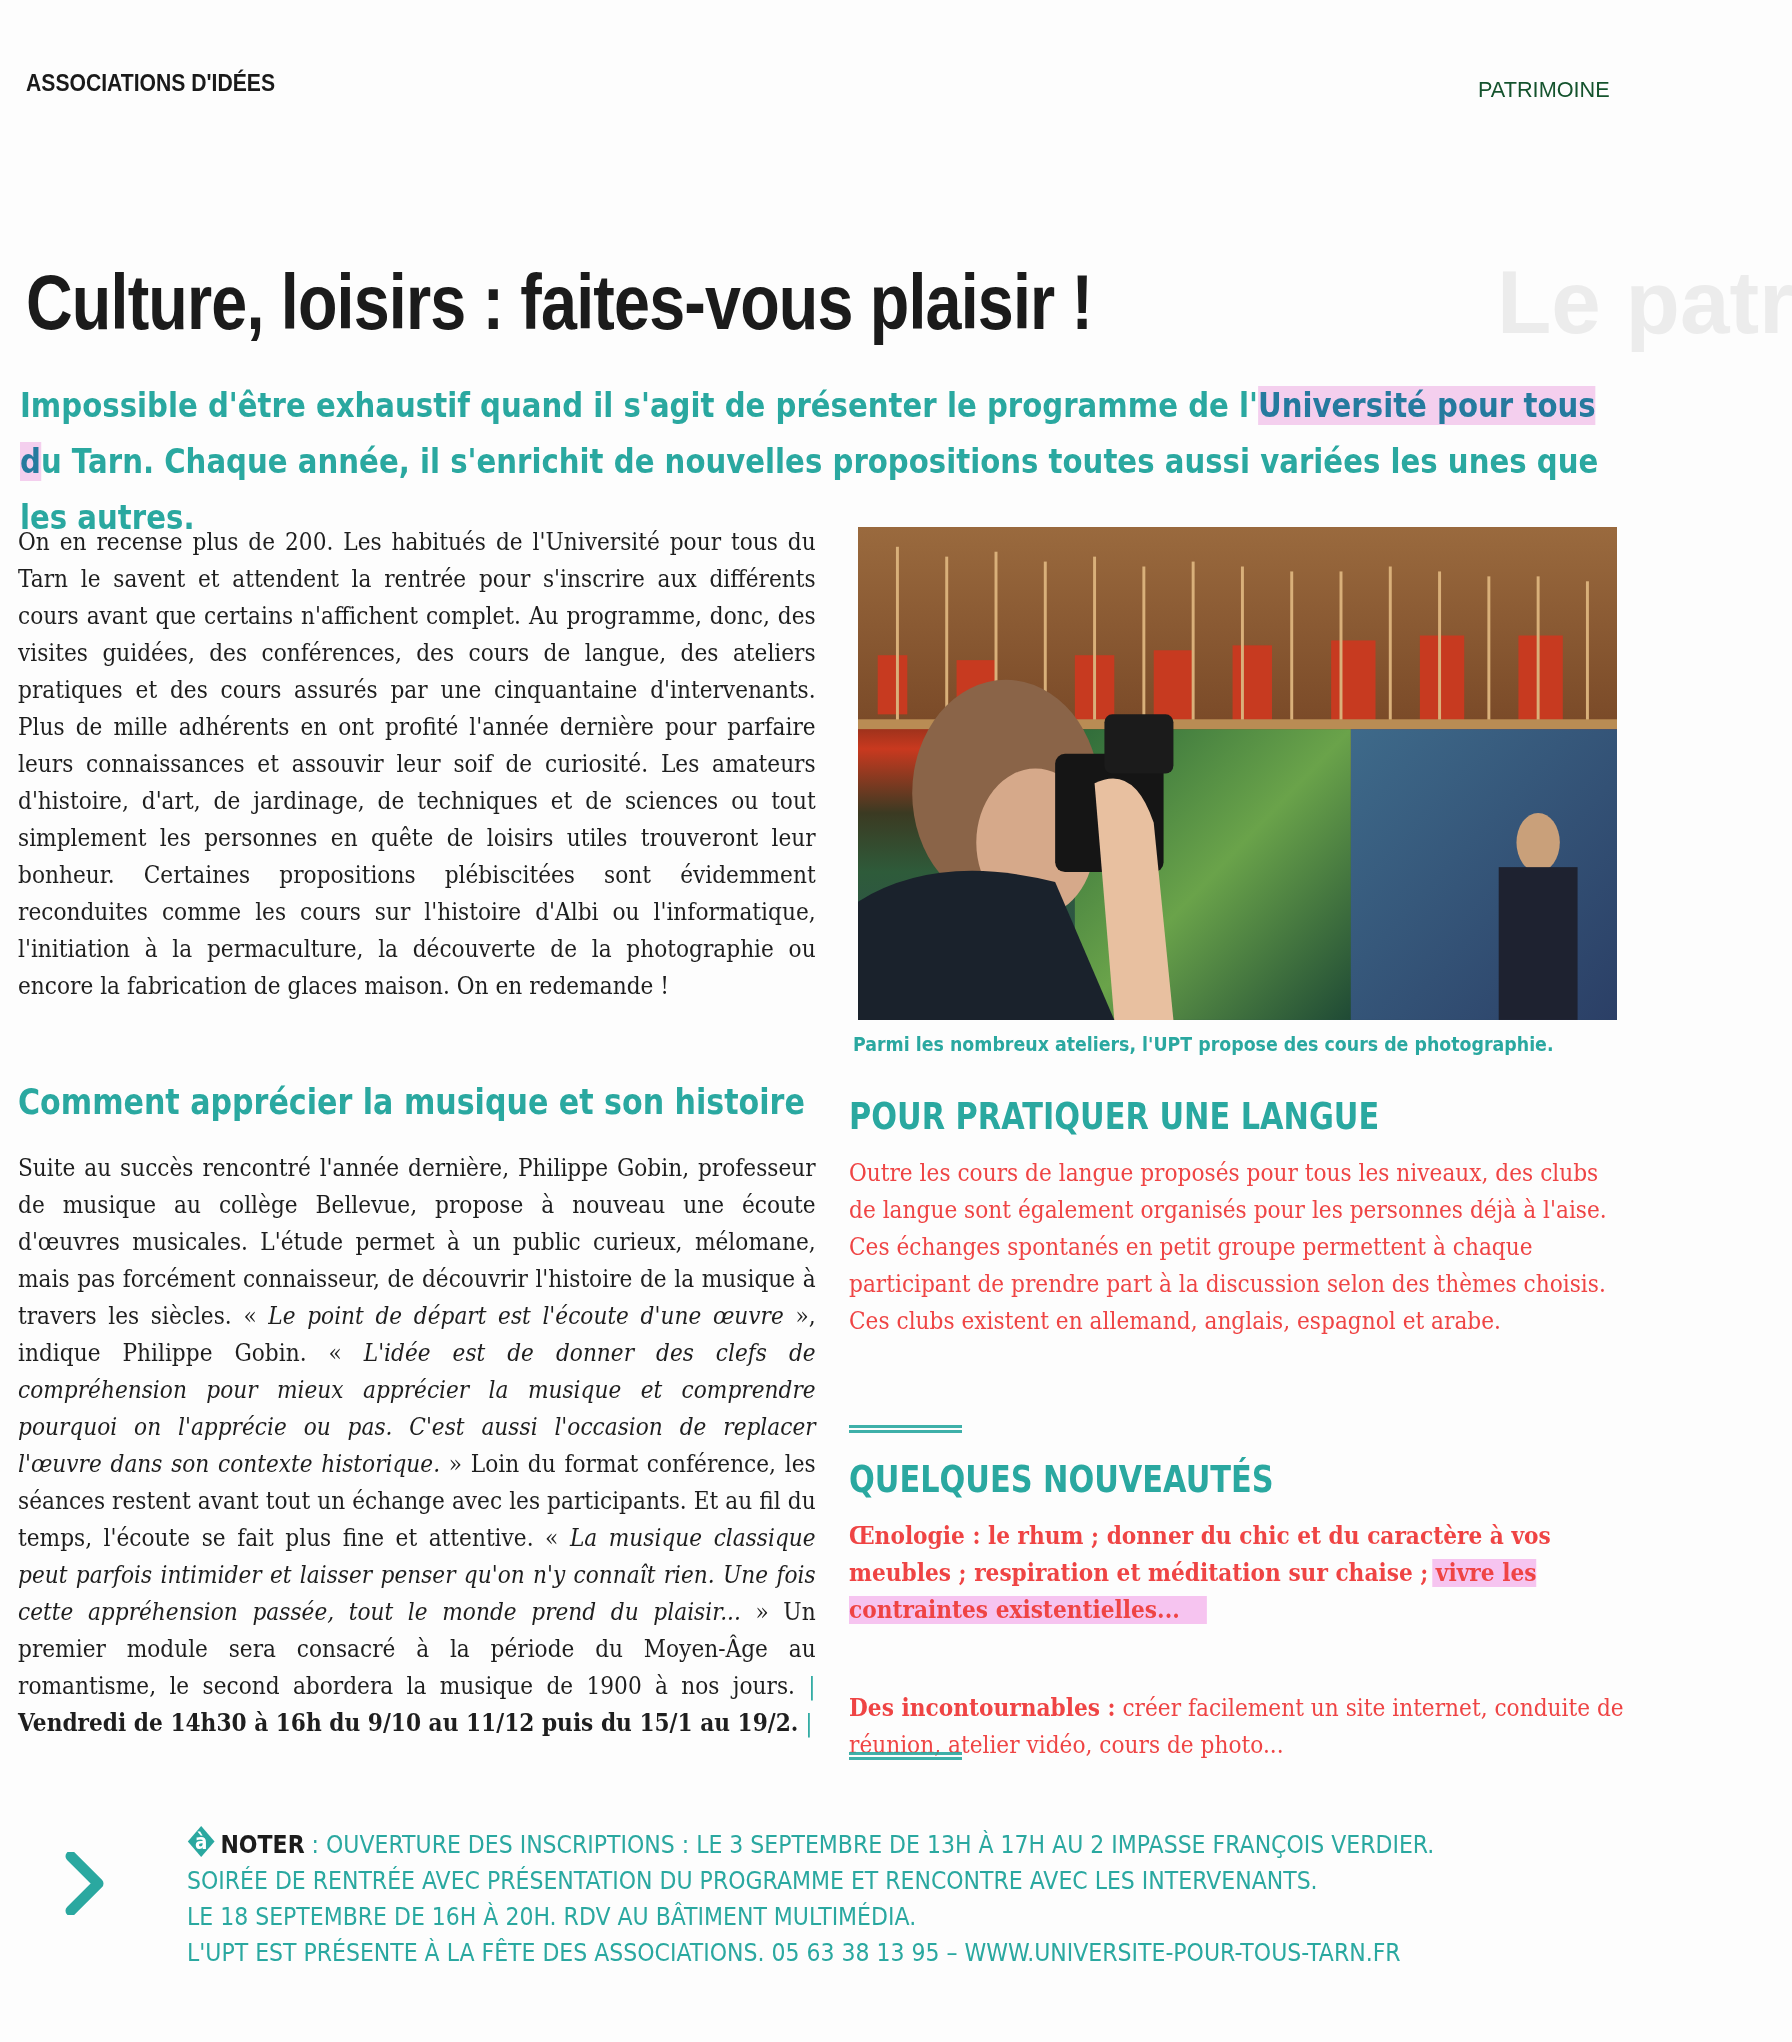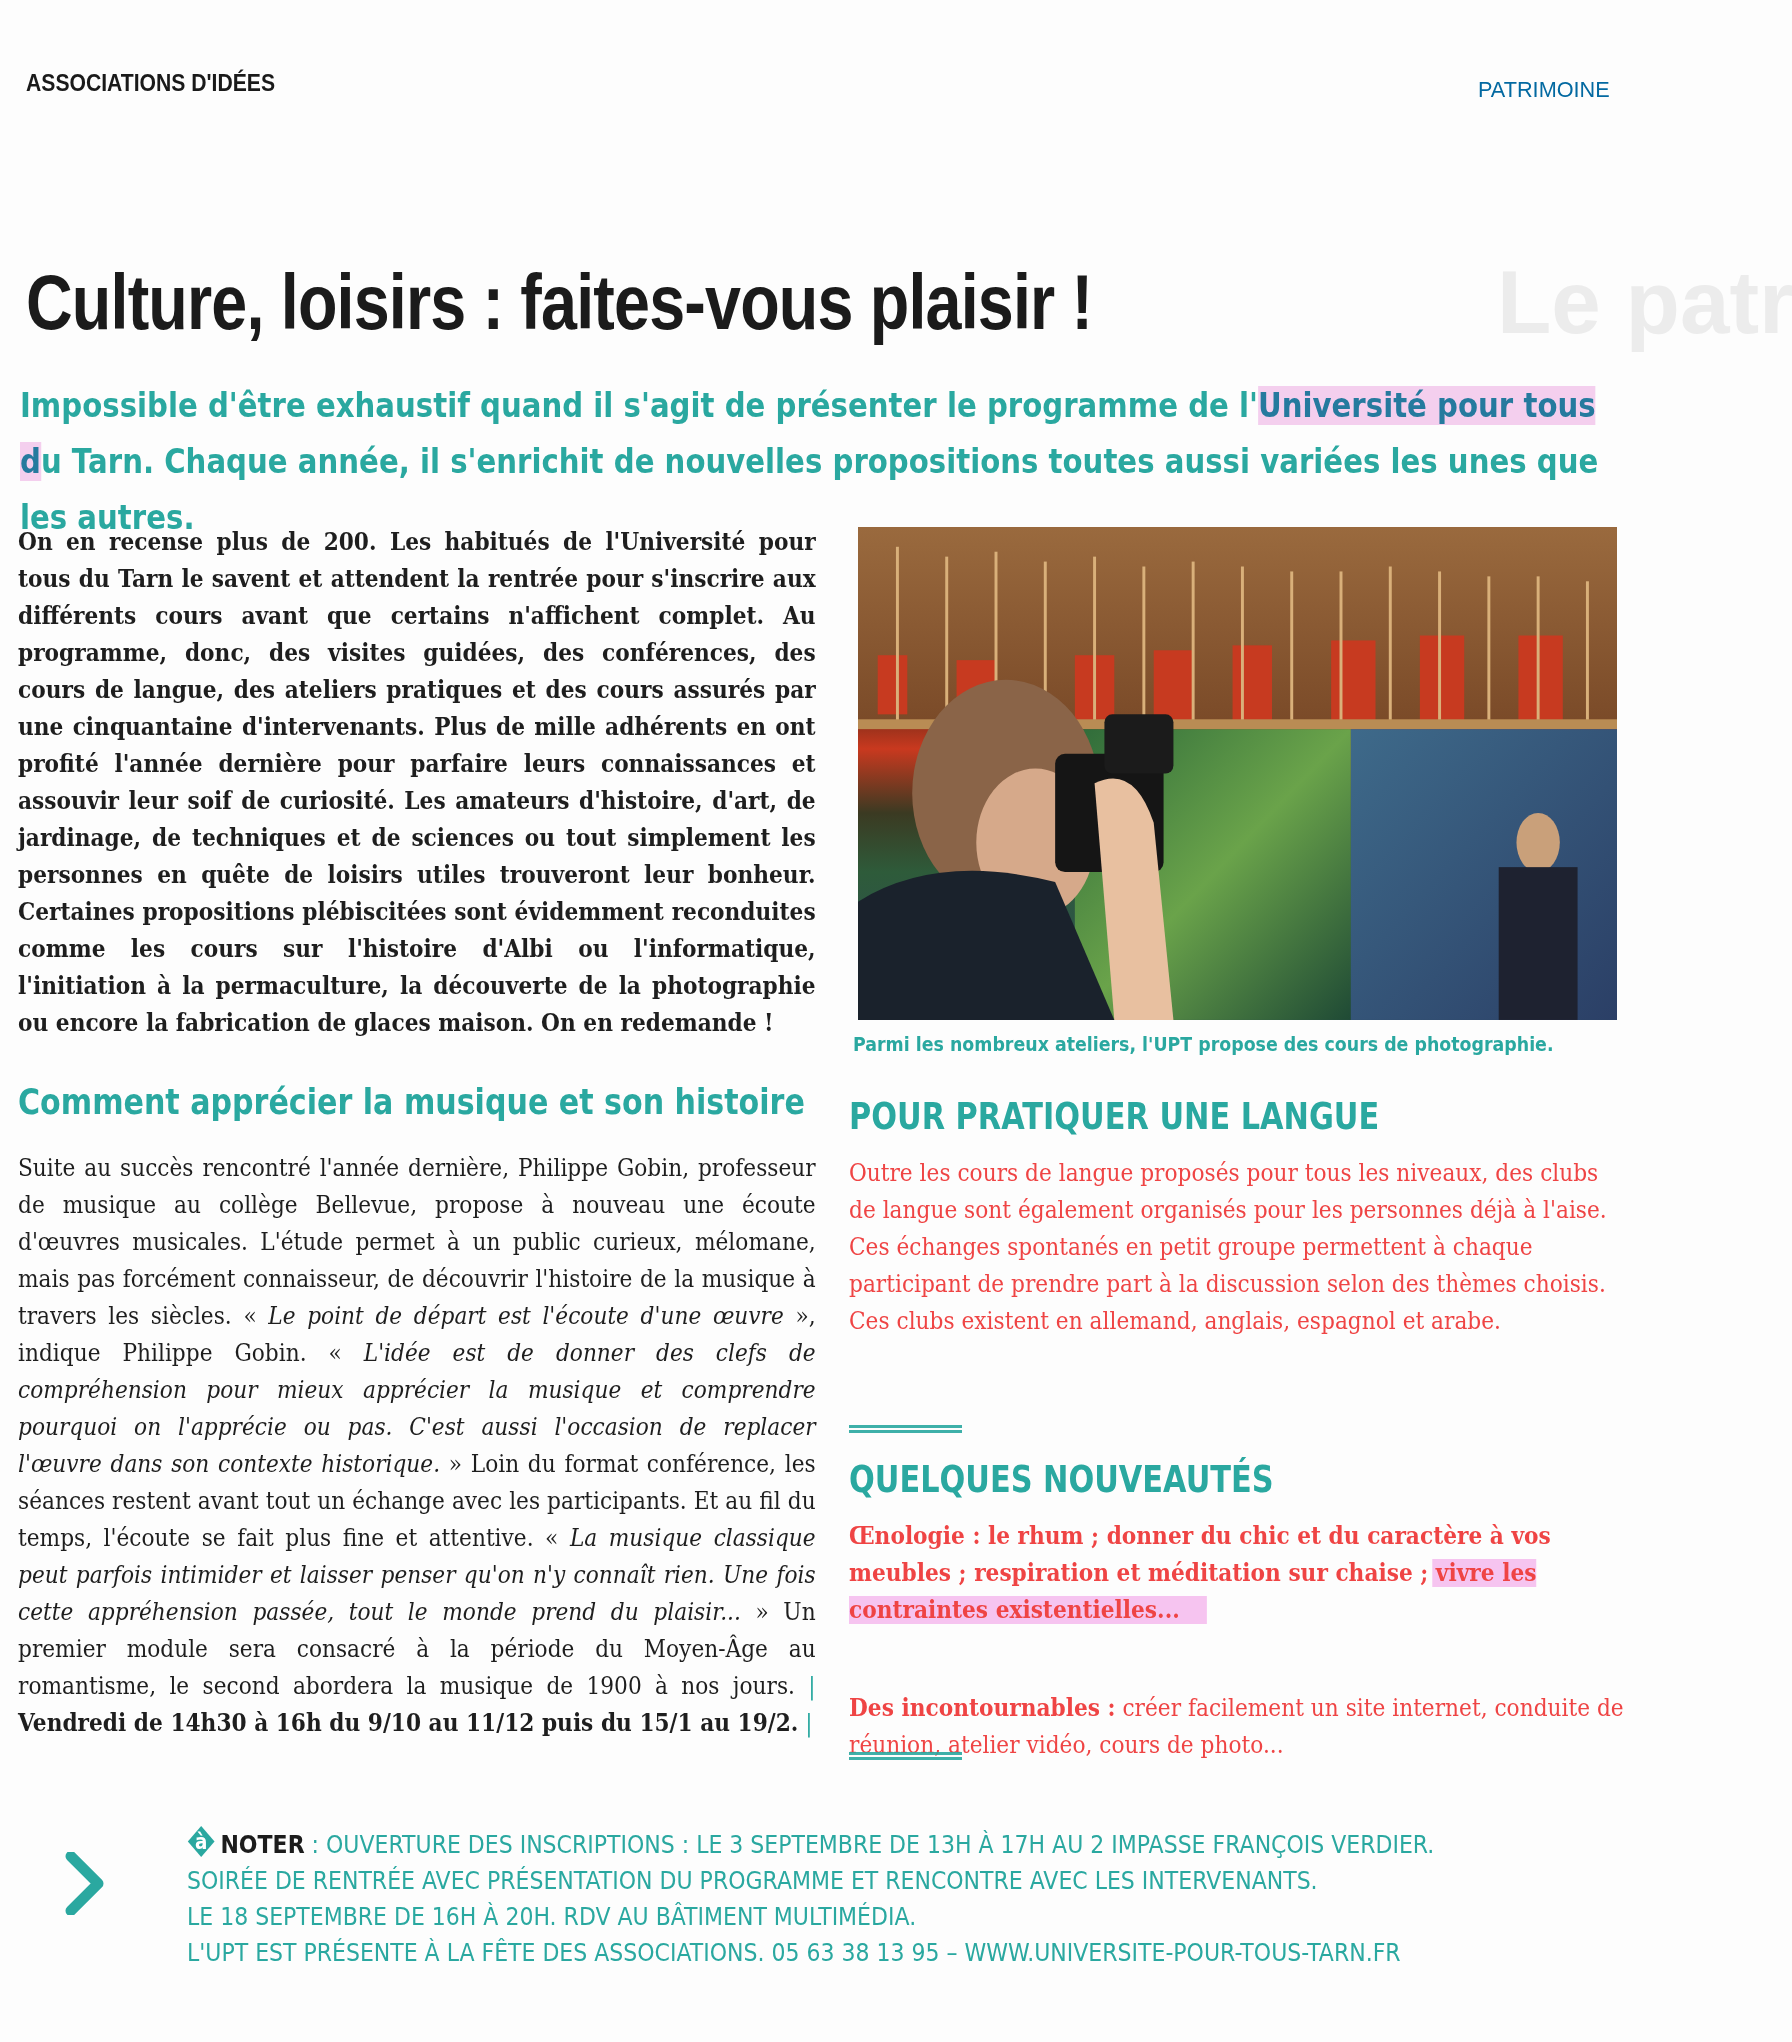--- a/index.html
+++ b/index.html
@@ -13,21 +13,21 @@
   .section-label {
     position: absolute; left: 25.6px; top: 69px;
     font-family: "Liberation Sans", sans-serif;
     font-weight: bold; font-size: 24.6px; letter-spacing: 0px;
     transform: scaleX(0.86); transform-origin: left;
     color: #1a1a1a;
   }
   .ghost-label {
     position: absolute; left: 1478px; top: 77px;
     font-family: "Liberation Sans", sans-serif; font-size: 21.7px;
-    color: #0369a1;
+    color: #14532d;
   }
   .ghost-title {
     position: absolute; left: 1497px; top: 251px;
     font-family: "Liberation Sans", sans-serif; font-weight: bold; font-size: 89px;
     color: #ececec; white-space: nowrap;
   }
   .headline {
     position: absolute; left: 25.6px; top: 258px;
     font-family: "Liberation Sans", sans-serif; font-weight: bold;
     font-size: 77px; line-height: 89px; letter-spacing: -1px;
@@ -46,21 +46,21 @@
     color: #257a9e;
   }
   .col-left {
     position: absolute; left: 17.7px; width: 788px;
     font-family: "DejaVu Serif", serif;
     font-size: 23.6px; line-height: 37px;
     text-align: justify;
     color: #1e1e1e;
   }
   .condensed { transform: scaleX(0.92); transform-origin: left top; width: 867px; }
-  .body1 { top: 524px; font-weight: bold; }
+  .body1 { top: 524px; }
   .sub-heading {
     position: absolute; left: 17.7px; top: 1082px;
     font-family: "DejaVu Sans", sans-serif; font-weight: bold;
     font-size: 35px; color: #2aa8a0; white-space: nowrap;
     transform: scaleX(0.86); transform-origin: left;
   }
   .body2 { top: 1150px; }
   .body2 i { font-style: italic; }
   .body2 .bar { color: #2aa8a0; font-weight: normal; }
   .body2 b { font-weight: bold; }

